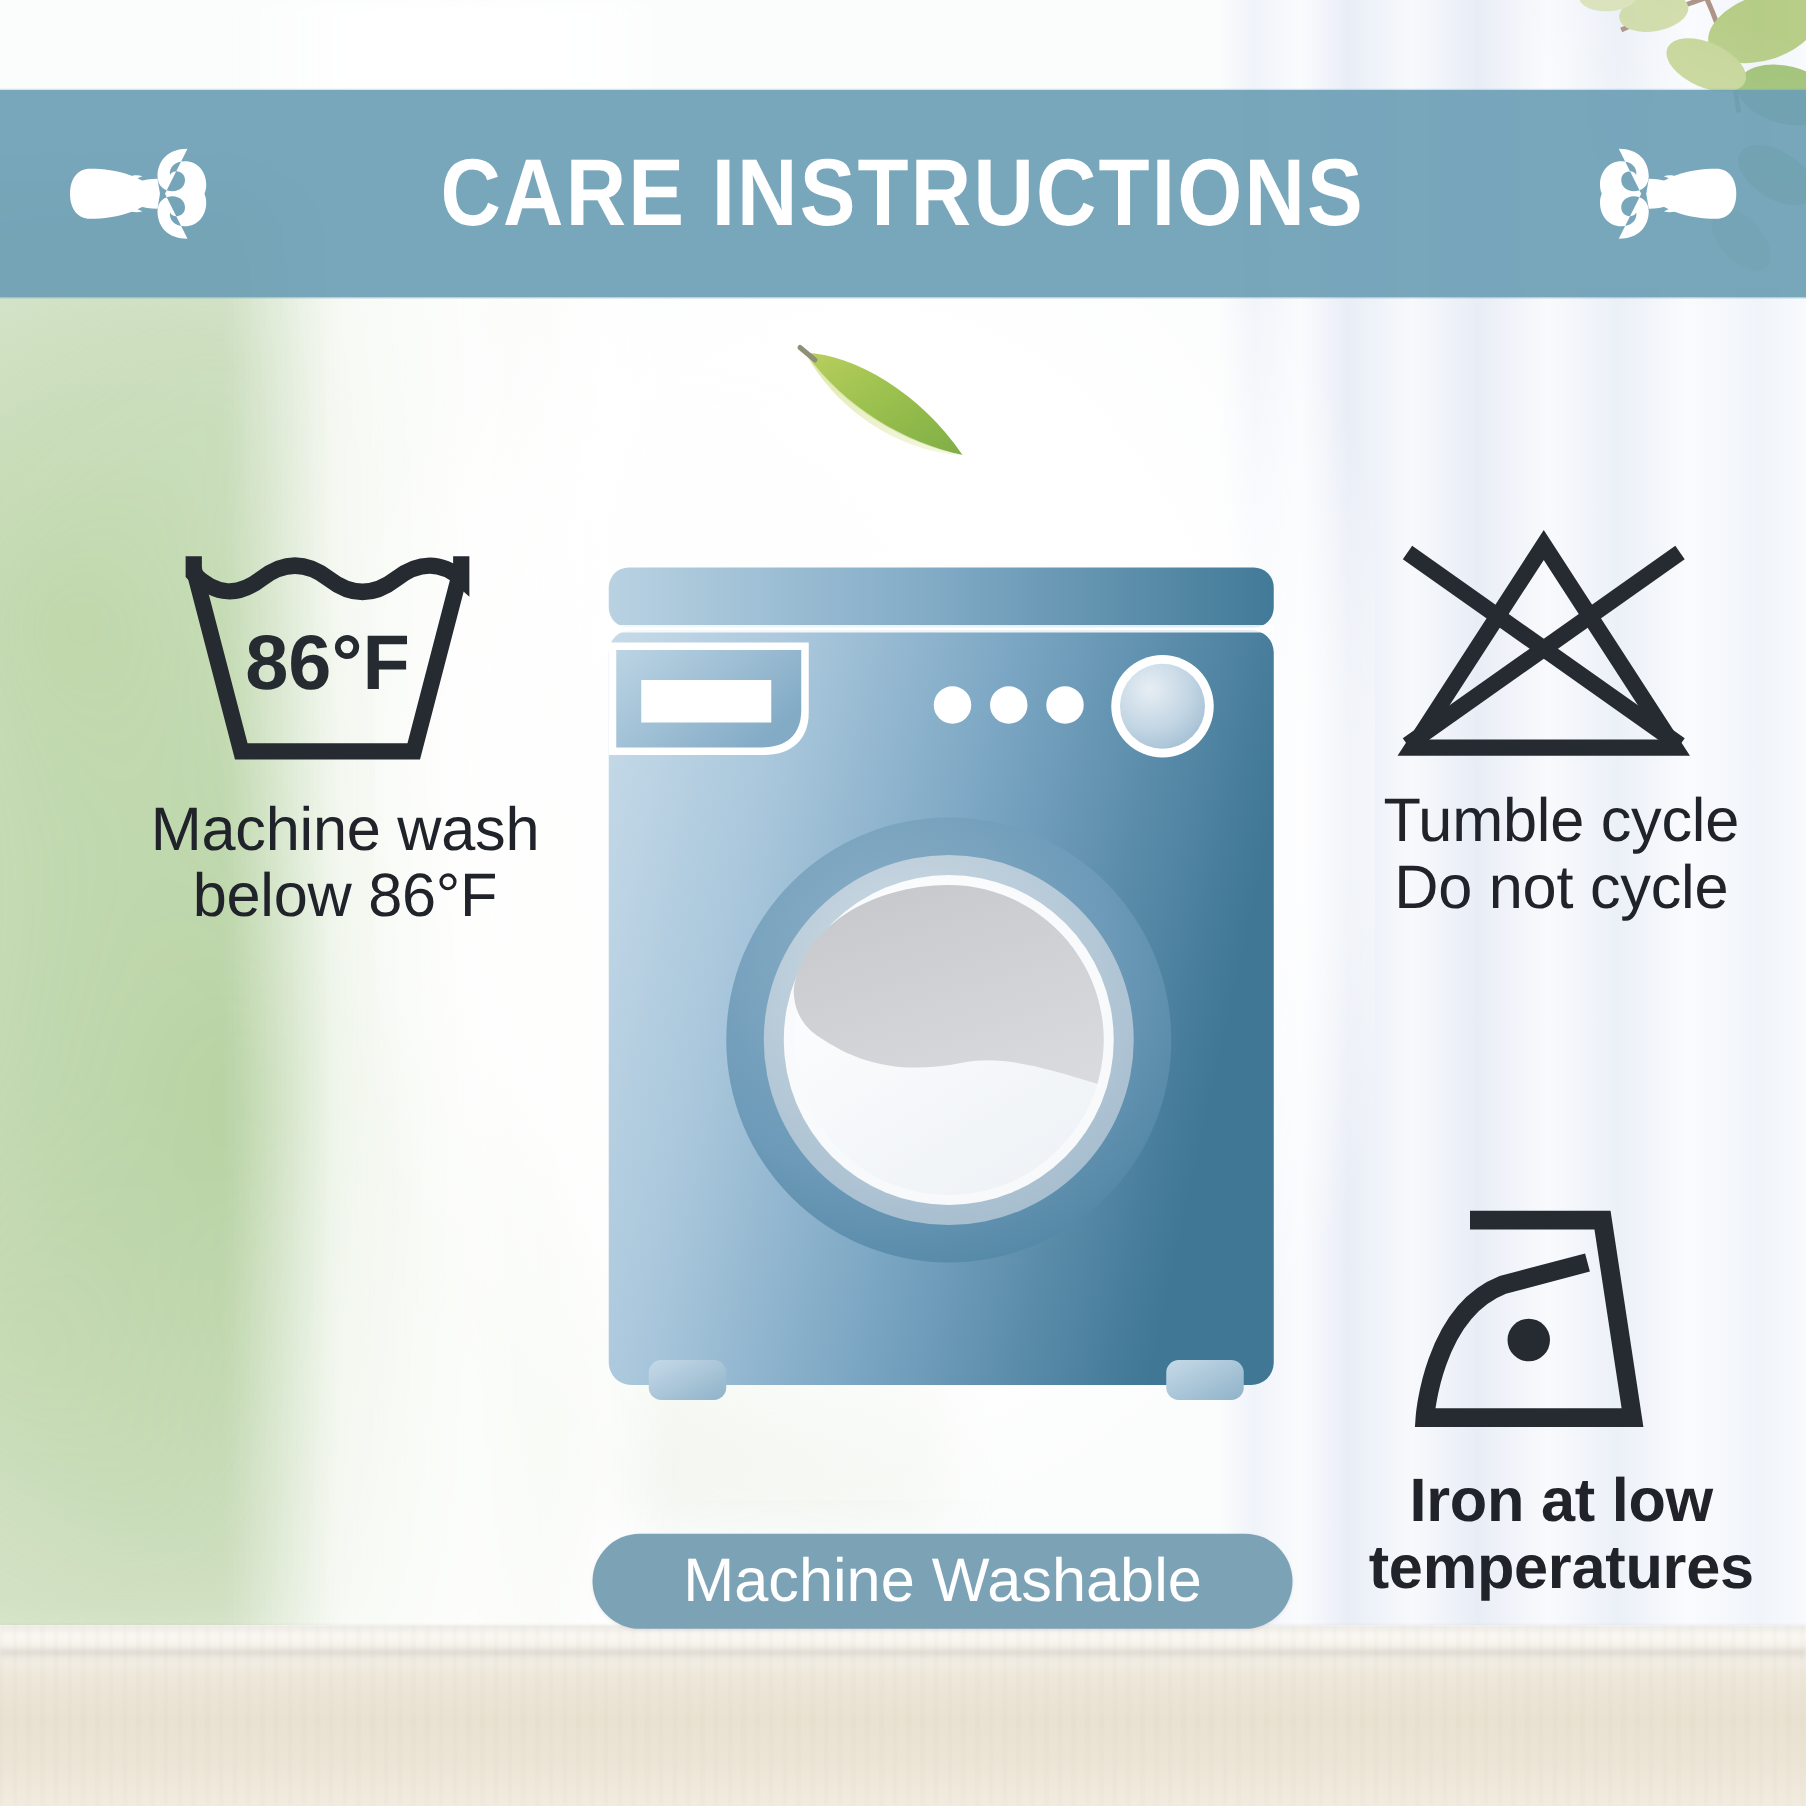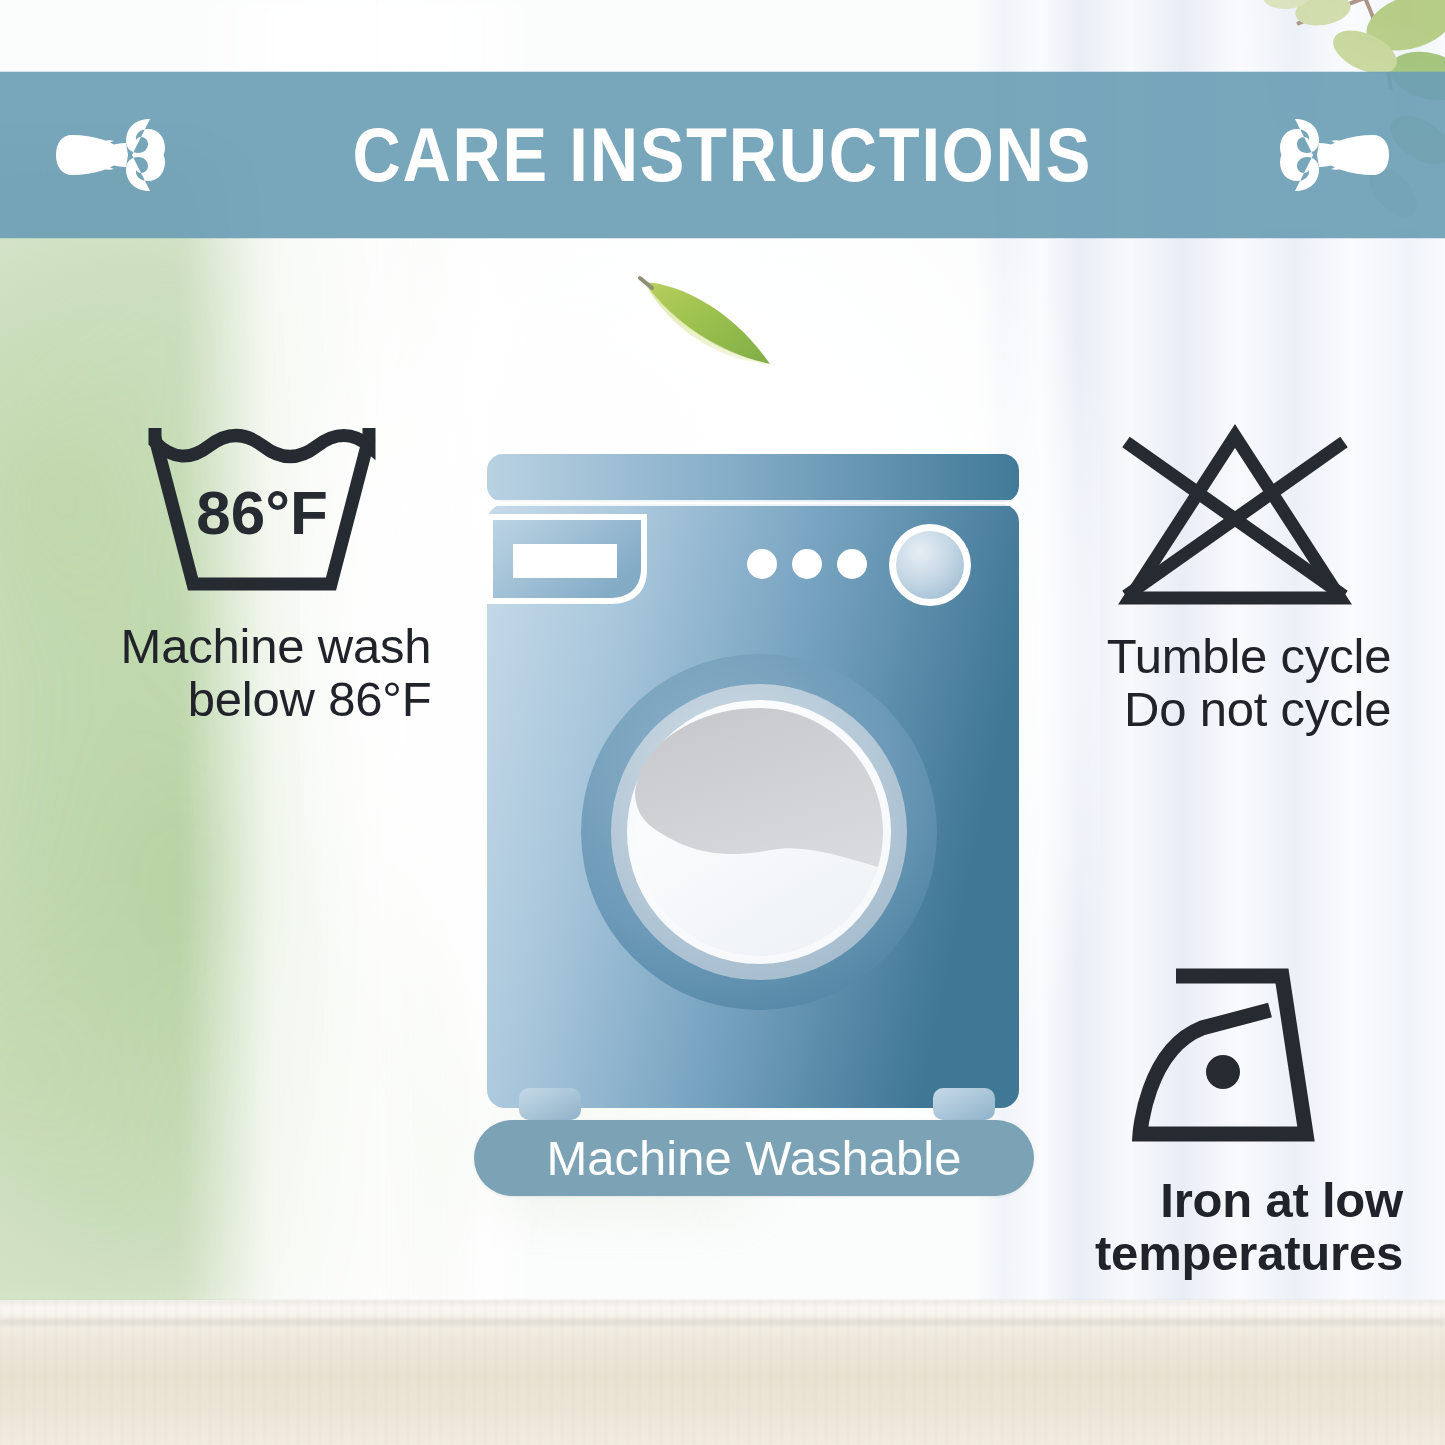--- a/index.html
+++ b/index.html
@@ -107,36 +107,36 @@
   .orn-left{left:52px;}
   .orn-right{right:52px;}
 
   
   .leaf-float{position:absolute;left:630px;top:268px;width:160px;height:110px;}
 
   
   .cell{position:absolute;display:flex;flex-direction:column;align-items:center;}
   .cell .sym{display:block;}
   .cell .cap{
-    margin-top:8px;color:#20242a;text-align:right;line-height:1.08;
+    margin-top:8px;color:#20242a;text-align:center;line-height:1.08;
     font-size:49px;letter-spacing:-0.2px;white-space:nowrap;margin-left:28px;
   }
   .cap span{display:block;}
 
-  #cell-wash{left:52px;top:408px;width:420px;}
+  #cell-wash{left:52px;top:425px;width:420px;}
   #cell-bleach{left:1025px;top:418px;width:420px;}
   #cell-dry{left:52px;top:962px;width:420px;}
   #cell-iron{left:1025px;top:962px;width:420px;font-weight:bold;}
 
   
   .washer{position:absolute;left:483px;top:452px;width:540px;height:670px;}
 
   
   .badge{
-    position:absolute;left:474px;top:1120px;width:560px;height:76px;
+    position:absolute;left:474px;top:1227px;width:560px;height:76px;
     border-radius:38px;background:#7ca2b6;
     display:flex;align-items:center;justify-content:center;
     box-shadow:0 1px 3px rgba(0,0,0,.08);
   }
   .badge-text{
     color:#ffffff;font-size:49px;letter-spacing:0px;white-space:nowrap;line-height:1;
   }
 </style>
 </head>
 <body>

